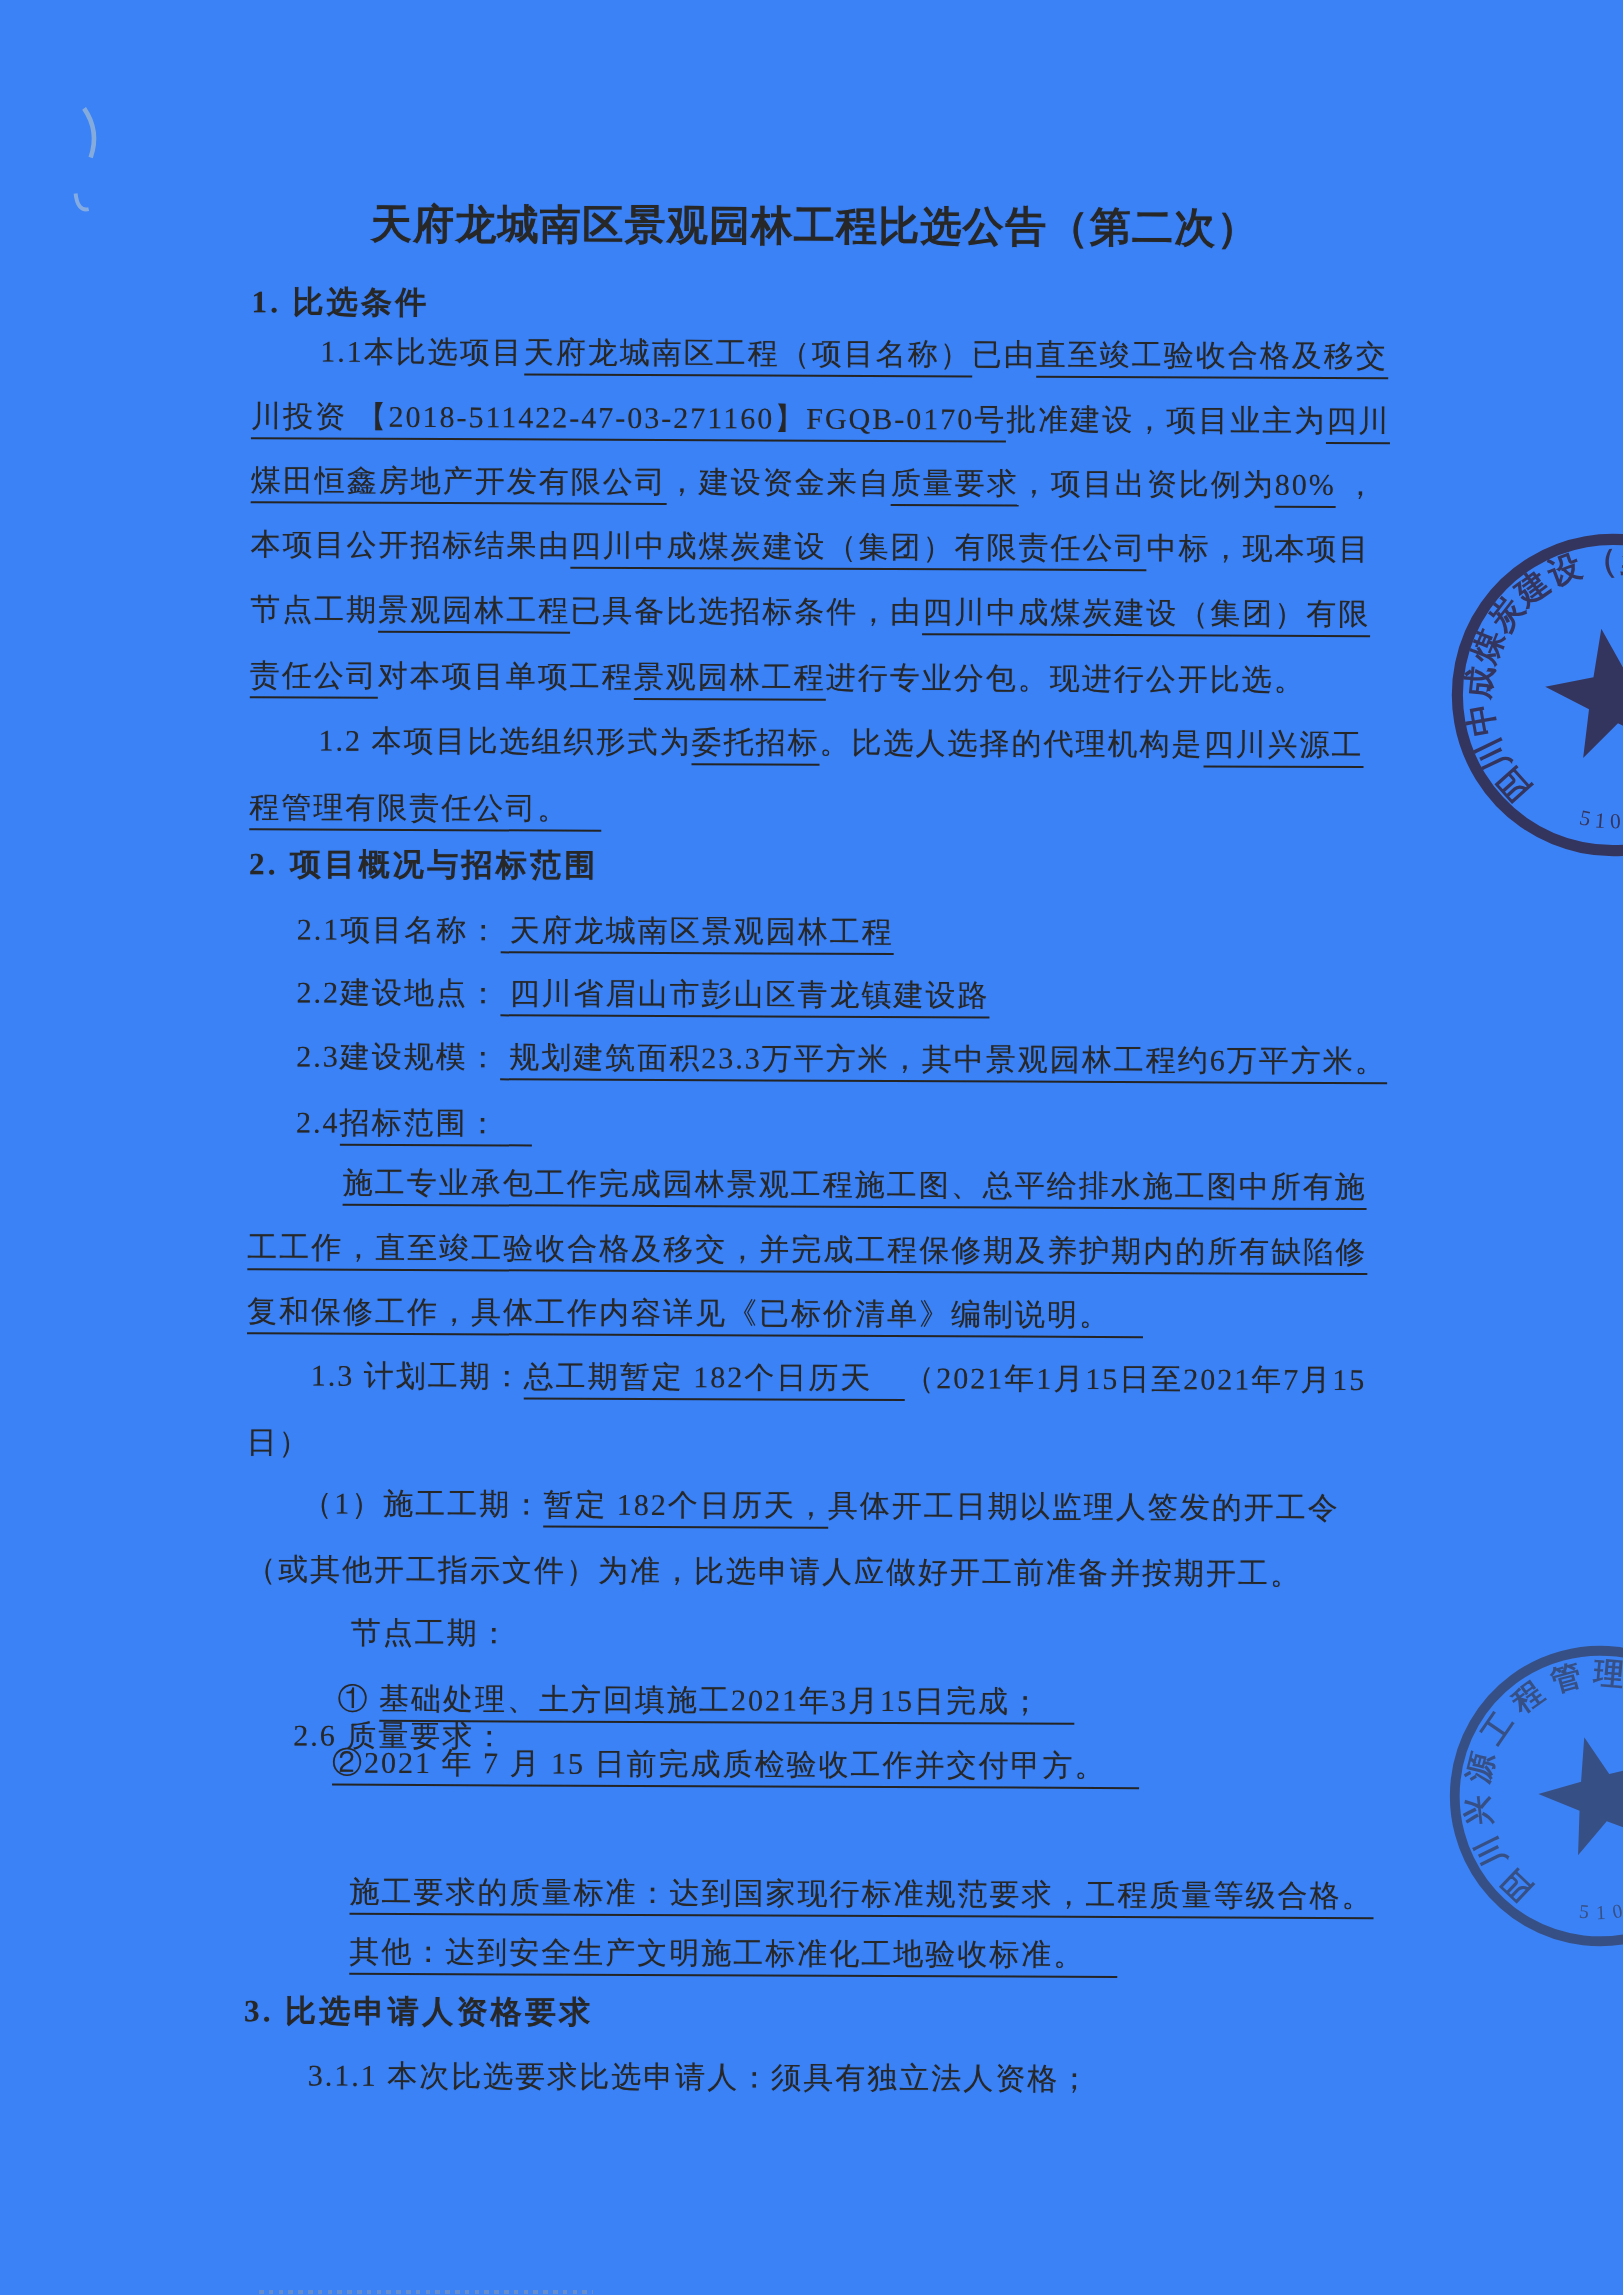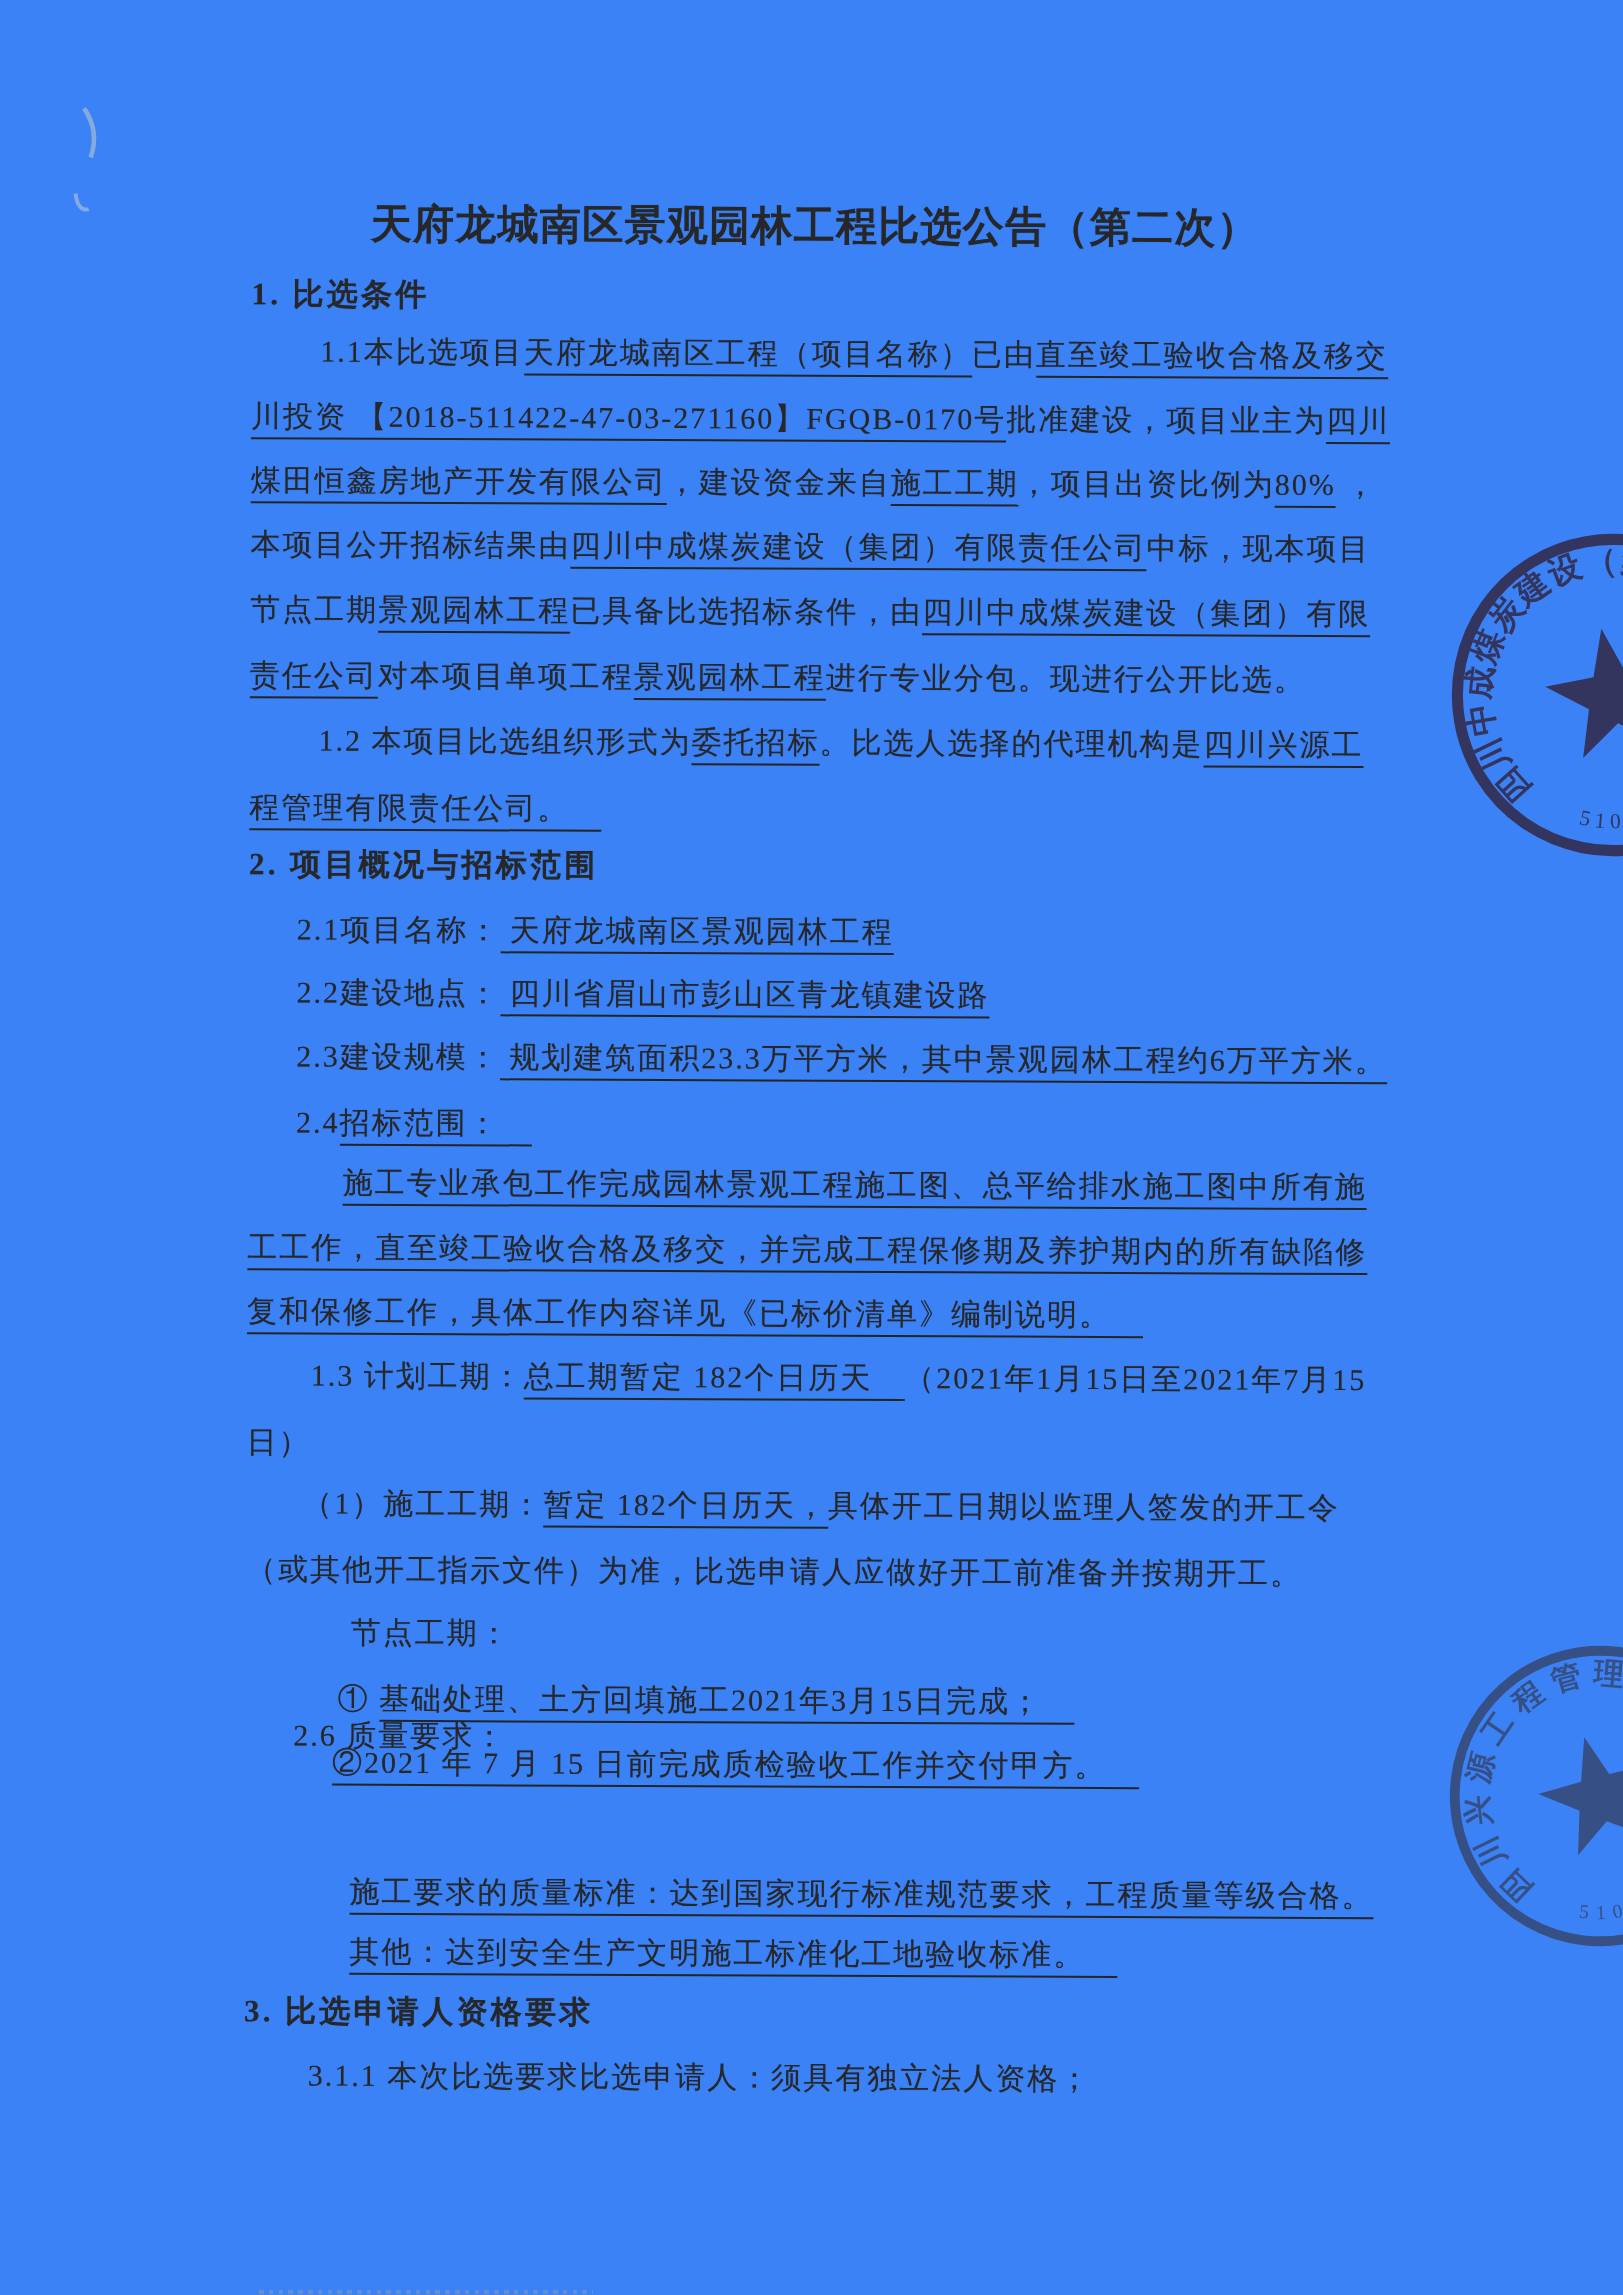--- a/index.html
+++ b/index.html
@@ -26,27 +26,27 @@
 
   <svg style="position:absolute;left:59px;top:92px;" width="79" height="144" viewBox="0 0 120 220">
     <path d="M38,25 Q62,60 48,100" fill="none" stroke="#c2cdc6" stroke-width="7" opacity="0.55"></path>
     <path d="M25,155 q3,28 20,24" fill="none" stroke="#cdd5d0" stroke-width="6" opacity="0.5"></path>
   </svg>
 
   <div id="tilt">
 
     <div class="title">天府龙城南区景观园林工程比选公告（第二次）</div>
 
-    <div class="ln hd" style="left:252px;top:273px"><span>1. 比选条件</span></div>
+    <div class="ln hd" style="left:252px;top:281px"><span>1. 比选条件</span></div>
 
     <div class="ln" style="left:321px;top:331px"><span>1.1本比选项目</span><span class="u">天府龙城南区工程（项目名称）</span><span>已由</span><span class="u">直至竣工验收合格及移交</span></div>
 
     <div class="ln" style="left:252px;top:396px"><span class="u">川投资 【2018-511422-47-03-271160】FGQB-0170号</span><span>批准建设，项目业主为</span><span class="u">四川</span></div>
 
-    <div class="ln" style="left:252px;top:460px"><span class="u">煤田恒鑫房地产开发有限公司</span><span>，建设资金来自</span><span class="u">施工工期</span><span>，项目出资比例为</span><span class="u">80%</span><span> ，</span></div>
+    <div class="ln" style="left:252px;top:460px"><span class="u">煤田恒鑫房地产开发有限公司</span><span>，建设资金来自</span><span class="u">质量要求</span><span>，项目出资比例为</span><span class="u">80%</span><span> ，</span></div>
 
     <div class="ln" style="left:252px;top:524px"><span>本项目公开招标结果由</span><span class="u">四川中成煤炭建设（集团）有限责任公司</span><span>中标，现本项目</span></div>
 
     <div class="ln" style="left:252px;top:589px"><span>节点工期</span><span class="u">景观园林工程</span><span>已具备比选招标条件，由</span><span class="u">四川中成煤炭建设（集团）有限</span></div>
 
     <div class="ln" style="left:252px;top:655px"><span class="u">责任公司</span><span>对本项目单项工程</span><span class="u">景观园林工程</span><span>进行专业分包。现进行公开比选。</span></div>
 
     <div class="ln" style="left:321px;top:720px"><span>1.2 本项目比选组织形式为</span><span class="u">委托招标</span><span>。比选人选择的代理机构是</span><span class="u">四川兴源工</span></div>
 
     <div class="ln" style="left:252px;top:787px"><span class="u">程管理有限责任公司。　</span></div>

